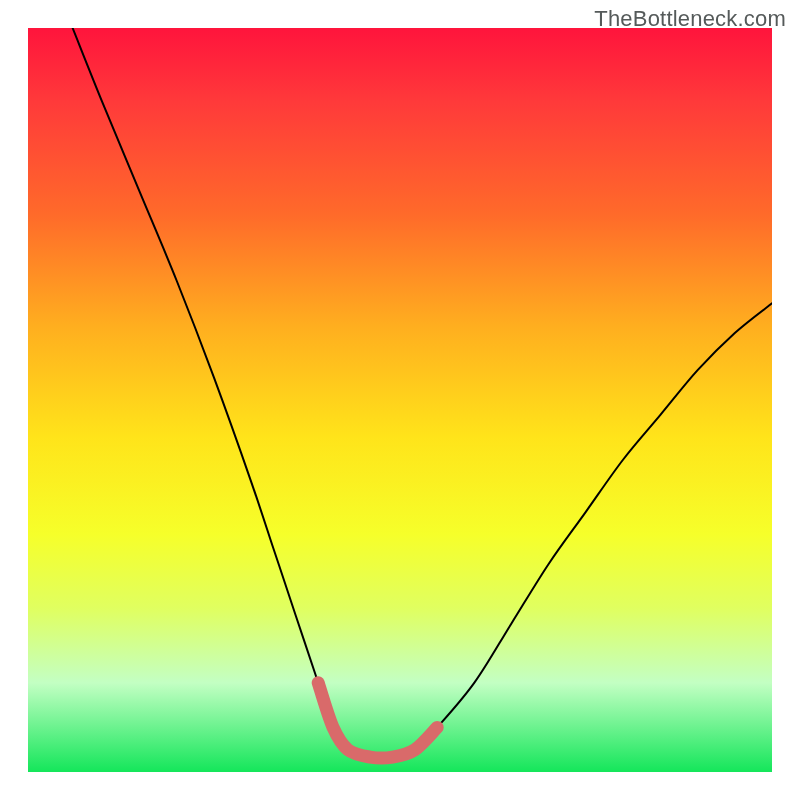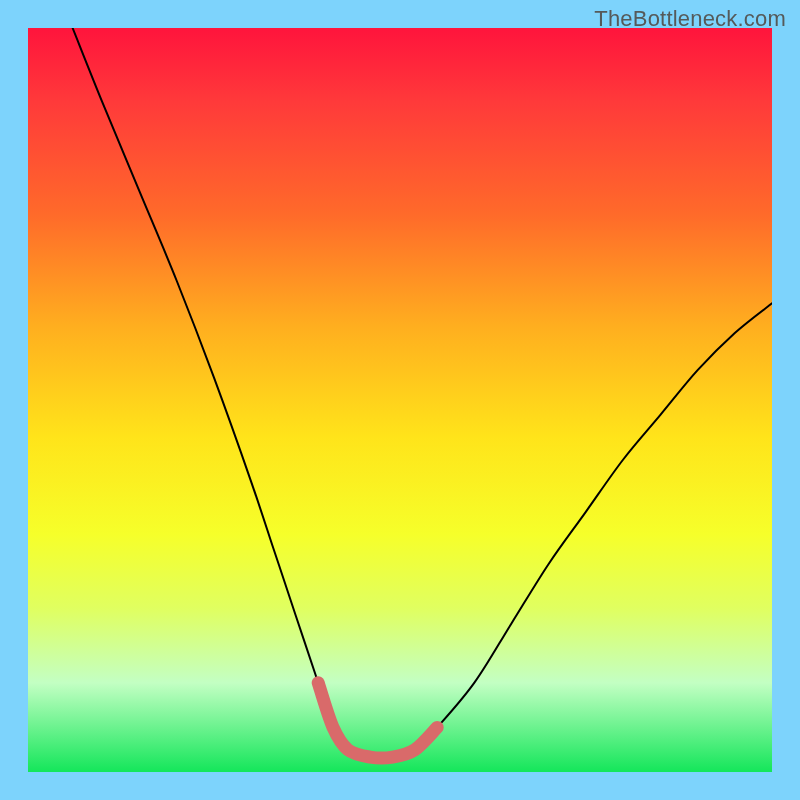--- a/index.html
+++ b/index.html
@@ -9,21 +9,21 @@
     height: 800px;
     background: #000;
     overflow: hidden;
   }
   .frame {
     position: absolute;
     left: 0;
     top: 0;
     width: 800px;
     height: 800px;
-    background: #7dd3fc;
+    background: #ffffff;
   }
   .plot {
     position: absolute;
     left: 28px;
     top: 28px;
     width: 744px;
     height: 744px;
     background: linear-gradient(to bottom,
       #ff143c 0%,
       #ff3a3a 10%,

